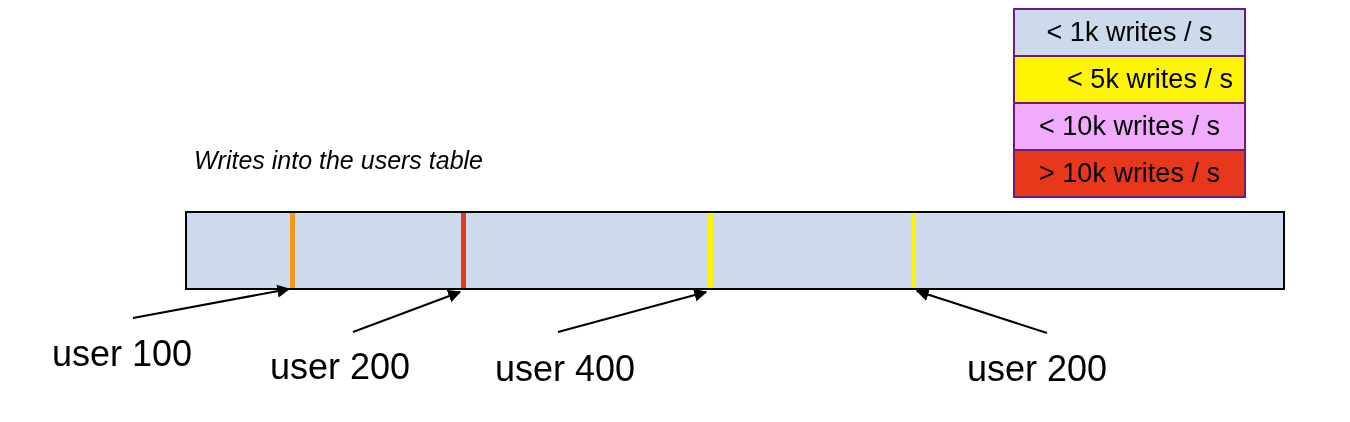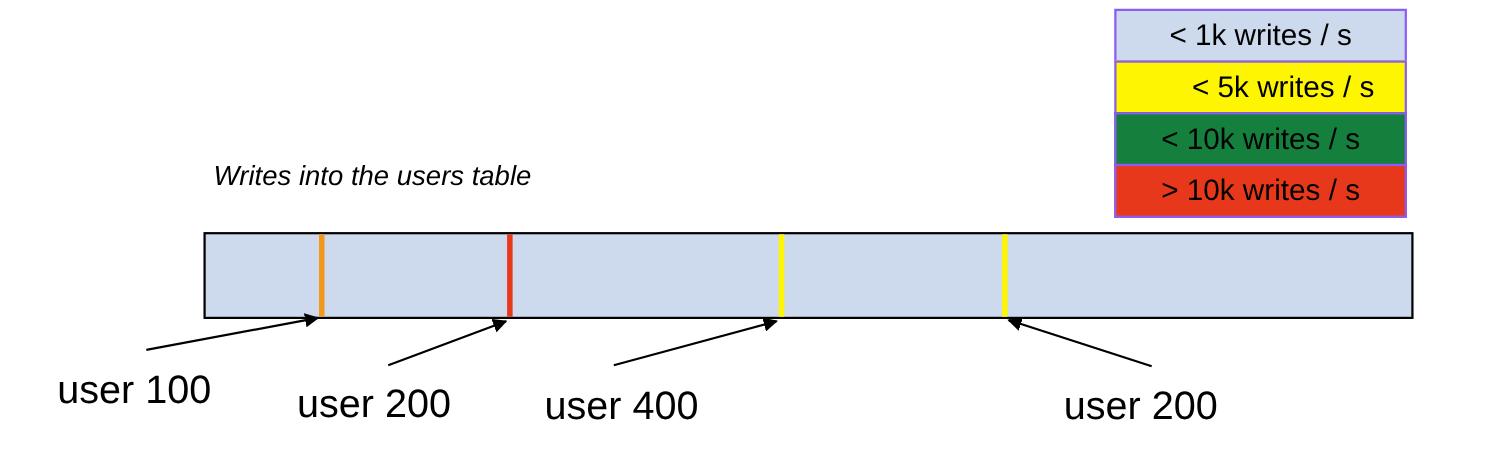--- a/index.html
+++ b/index.html
@@ -42,23 +42,23 @@
     width: 5px;
   }
   .legend {
     position: absolute;
     left: 1013px;
     top: 8px;
     width: 233px;
   }
   .legend-row {
     box-sizing: border-box;
-    width: 266px;
+    width: 233px;
     height: 49px;
-    border: 2px solid #8b5cf6;
+    border: 2px solid #701a75;
     display: flex;
     align-items: center;
     justify-content: center;
     font-size: 27px;
     white-space: nowrap;
     text-align: right;
   }
   .legend-row + .legend-row { margin-top: -2px; }
   .user-label {
     position: absolute;
@@ -98,21 +98,21 @@
       <line x1="1047" y1="333" x2="917" y2="291" stroke="#000000" stroke-width="2" marker-end="url(#arrowhead)"></line>
     </svg>
 
   <div class="legend">
     <div class="legend-row" style="background: rgb(205, 217, 236);">
       <span>&lt; 1k writes / s</span>
     </div>
     <div class="legend-row" style="background: rgb(253, 245, 2); padding-left: 41px;">
       <span>&lt; 5k writes / s</span>
     </div>
-    <div class="legend-row" style="background: #15803d;">
+    <div class="legend-row" style="background: #f0abfc;">
       <span>&lt; 10k writes / s</span>
     </div>
     <div class="legend-row" style="background: rgb(232, 56, 28);">
       <span>&gt; 10k writes / s</span>
     </div>
   </div>
 
   <div class="user-label u0">user 100</div>
   <div class="user-label u1">user 200</div>
   <div class="user-label u2">user 400</div>

